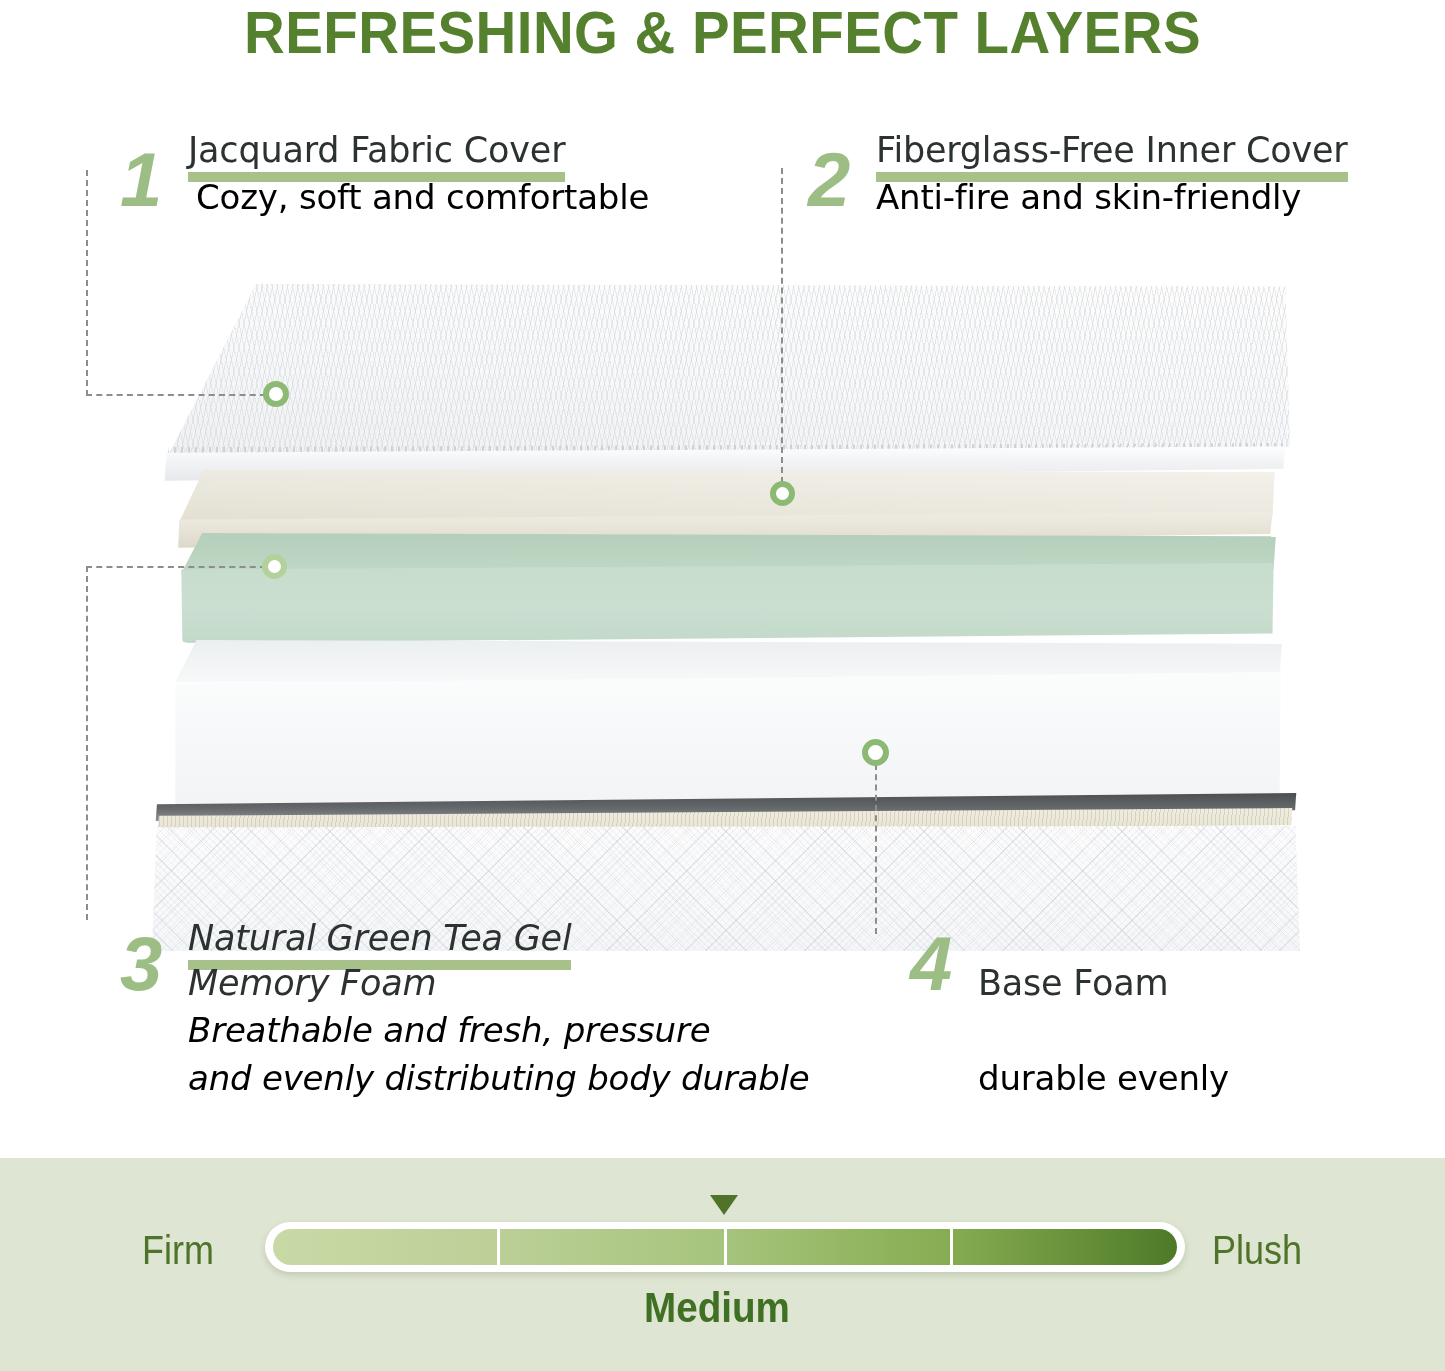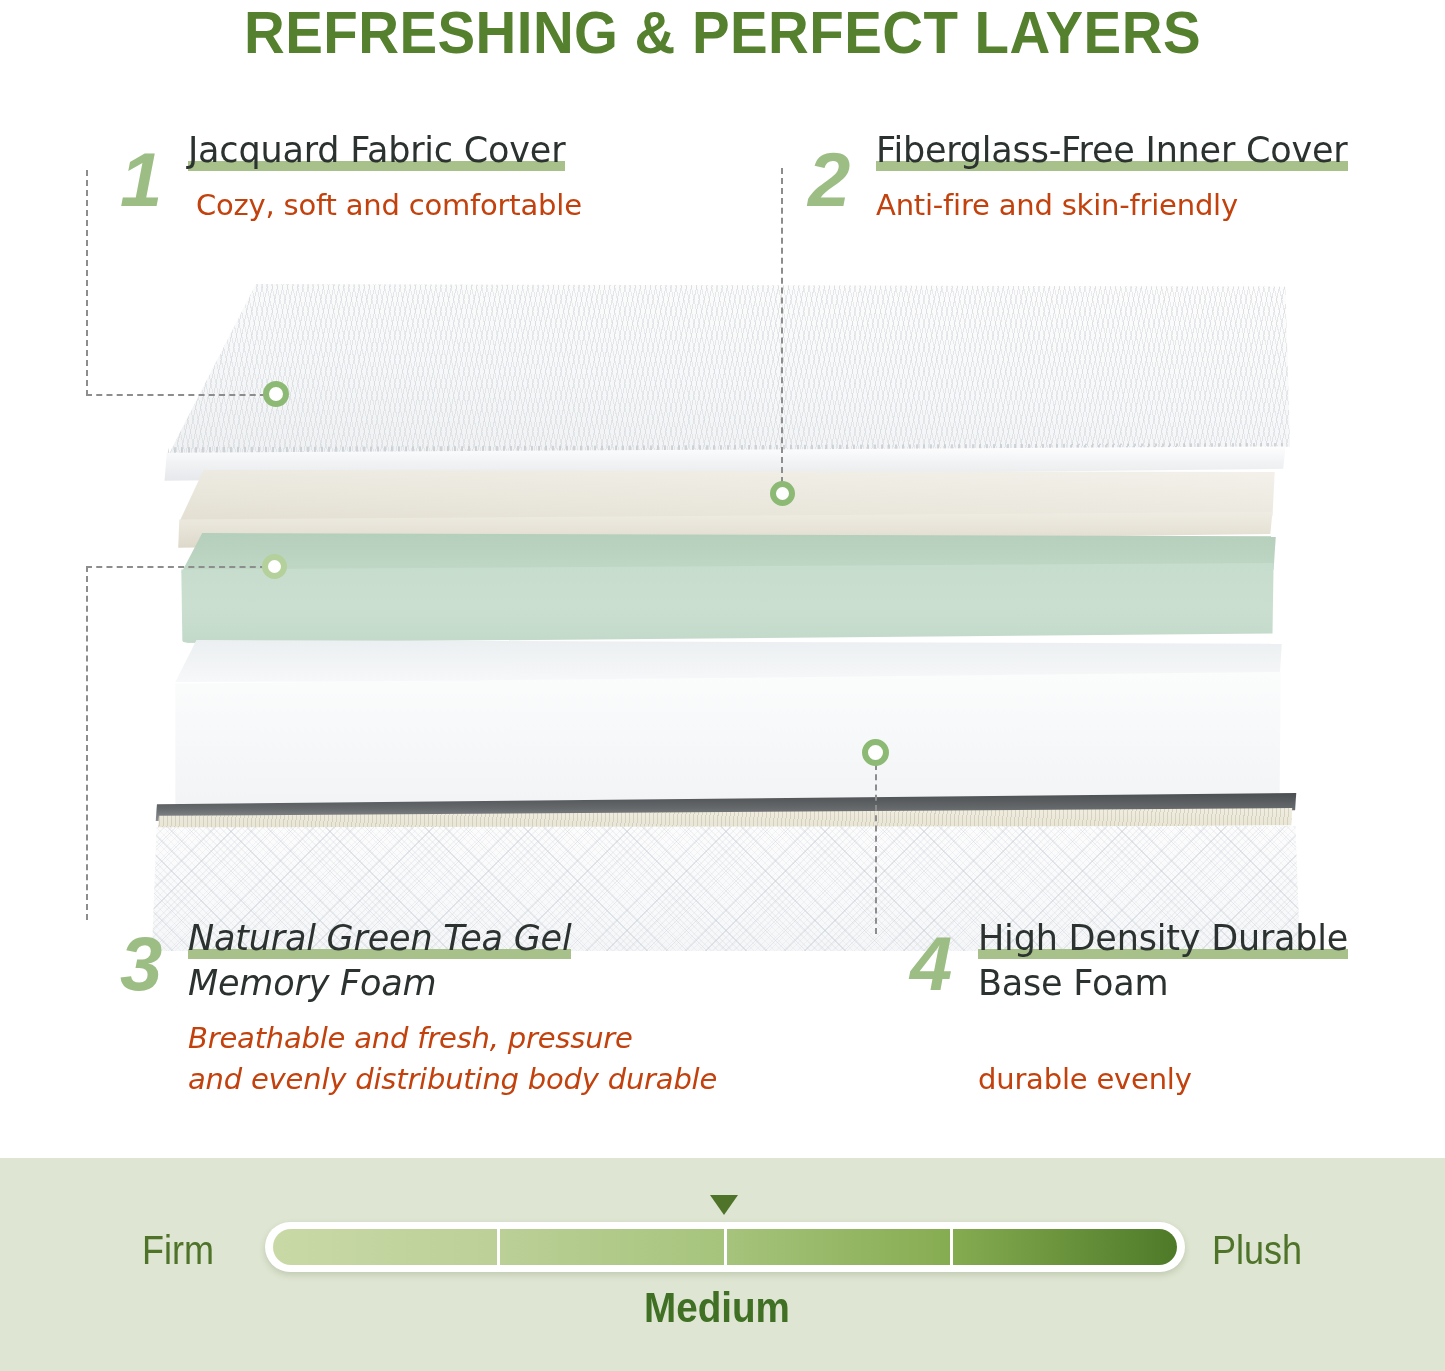--- a/index.html
+++ b/index.html
@@ -172,28 +172,28 @@
   .feature .heading {
     font-family:"DejaVu Sans", sans-serif;
     font-size:35px;
     line-height:1.28;
     color:#2b3230;
     font-weight:400;
     letter-spacing:-0.2px;
   }
   .feature .heading .hl {
     background:linear-gradient(to top, #a8c089 0px, #a8c089 10px, transparent 10px);
-    padding-bottom:1px;
+    padding-bottom:12px;
   }
   .feature .desc {
     font-family:"DejaVu Sans", sans-serif;
-    font-size:29px;
+    font-size:34px;
     line-height:1.42;
-    color:#c2410c;
-    margin-top:12px;
+    color:#000000;
+    margin-top:0;
     letter-spacing:-0.2px;
   }
 
   #feat-1 { left:120px; top:128px; width:640px; }
   #feat-1 .num { left:0; top:14px; }
   #feat-1 .body { margin-left:68px; }
   #feat-1 .desc { margin-left:8px; }
 
   #feat-2 { left:808px; top:128px; width:640px; }
   #feat-2 .num { left:0; top:14px; }
@@ -338,21 +338,21 @@
       <span>Breathable and fresh, pressure</span><br>
       <span>and evenly distributing body durable</span>
     </div>
   </div>
 </div>
 
 <div class="feature" id="feat-4">
   <div class="num">4</div>
   <div class="body">
     <div class="heading">
-      <span class="hl">High Density Durable</span><br>
+      <br>
       <span>Base Foam</span>
     </div>
     <div class="desc">
       <br>
       <span>durable evenly</span>
     </div>
   </div>
 </div>
 
 <div id="firmness"></div>

